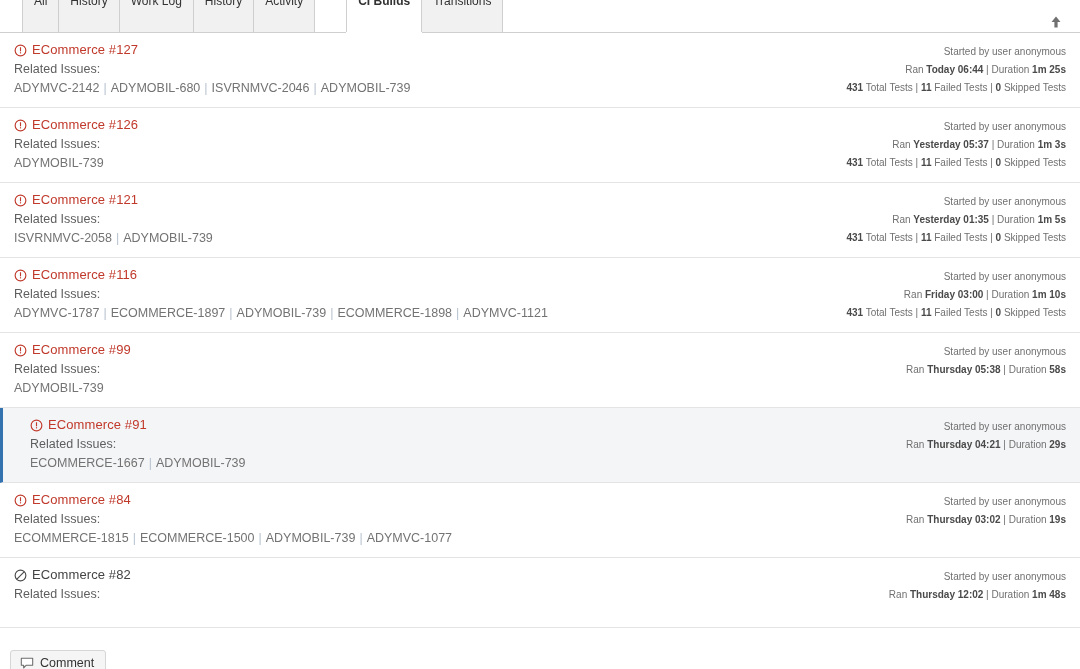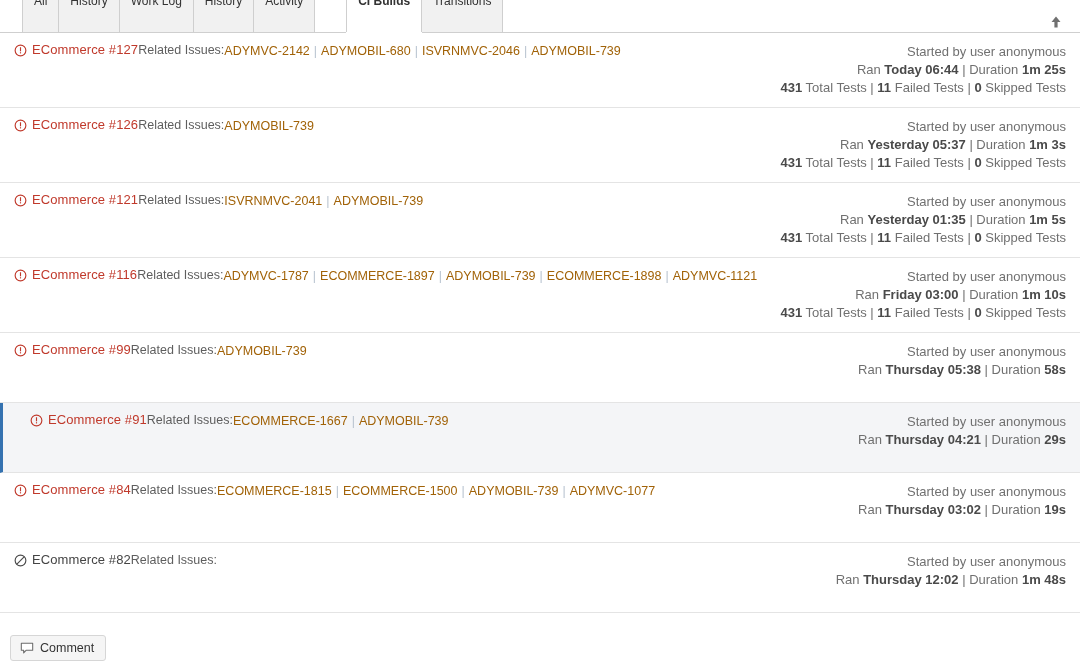--- a/index.html
+++ b/index.html
@@ -67,21 +67,21 @@
     padding: 9px 14px 10px 14px;
     min-height: 70px;
   }
   .build-row:last-child { border-bottom: 1px solid #e4e4e4; }
   .build-row.selected {
     background: #f4f5f7;
     border-left: 3px solid #3572b0;
     padding-left: 27px;
   }
 
-  .col-left { display: flex; flex-direction: row; }
+  .col-left { display: flex; flex-direction: column; }
   .col-right { text-align: right; padding-top: 1px; }
 
   .build-title {
     display: flex;
     align-items: center;
     font-size: 13px;
     color: #c0392b;
     line-height: 16px;
     margin-bottom: 3px;
     cursor: pointer;
@@ -102,31 +102,31 @@
     line-height: 17px;
     margin-bottom: 1px;
   }
   .issue-links {
     font-size: 12.5px;
     line-height: 18px;
     color: #3b73af;
     white-space: nowrap;
   }
   .issue-links a {
-    color: #a16207;
+    color: #737373;
     text-decoration: none;
     cursor: pointer;
   }
   .sep {
     color: #b9c4d0;
     padding: 0 4px 0 4px;
   }
 
   .meta-line {
-    font-size: 13px;
+    font-size: 10px;
     color: #707070;
     line-height: 18px;
     white-space: nowrap;
   }
   .meta-line b { color: #4a4a4a; font-weight: bold; }
 
   
   .footer {
     padding: 22px 0 0 10px;
     background: #ffffff;
@@ -208,21 +208,21 @@
       <div class="col-left">
         <div class="build-title">
           <span class="status-icon"><svg viewBox="0 0 16 16" width="13" height="13" aria-hidden="true">
               <circle cx="8" cy="8" r="6.6" fill="none" stroke="#c0392b" stroke-width="1.4"></circle>
               <rect x="7.3" y="4.0" width="1.4" height="5.0" fill="#c0392b"></rect>
               <rect x="7.3" y="10.1" width="1.4" height="1.5" fill="#c0392b"></rect>
             </svg></span>
           <span class="label">ECommerce #121</span>
         </div>
         <div class="related-label">Related Issues:</div>
-        <div class="issue-links"><a>ISVRNMVC-2041</a><span class="sep">|</span><a>ADYMOBIL-739</a></div>
+        <div class="issue-links"><a>ISVRNMVC-2058</a><span class="sep">|</span><a>ADYMOBIL-739</a></div>
       </div>
       <div class="col-right">
         <div class="meta-line">Started by user anonymous</div>
         <div class="meta-line"><span>Ran </span><b>Yesterday 01:35</b><span> | Duration </span><b>1m 5s</b></div>
         <div class="meta-line"><b>431</b><span> Total Tests | </span><b>11</b><span> Failed Tests | </span><b>0</b><span> Skipped Tests</span></div>
       </div>
     </div>
     <div class="build-row">
       <div class="col-left">
         <div class="build-title">

